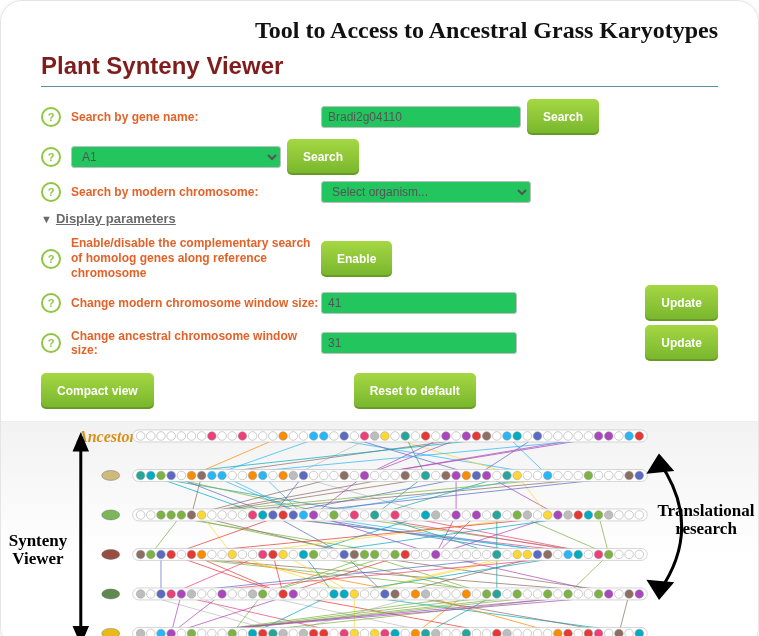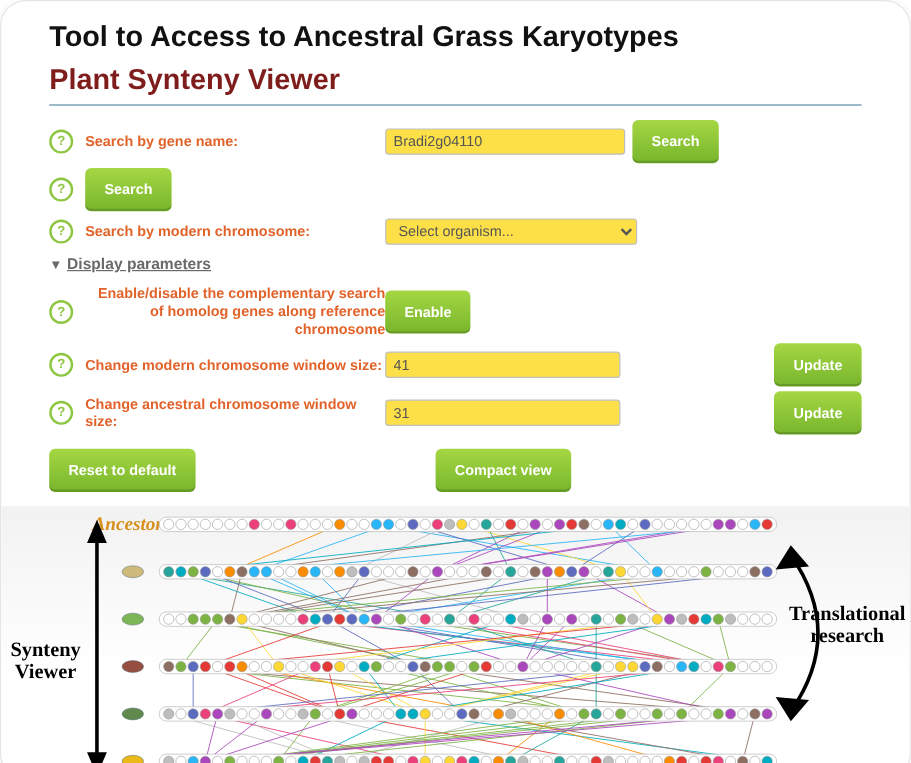--- a/index.html
+++ b/index.html
@@ -15,24 +15,24 @@
     border-radius: 22px;
     overflow: hidden;
     border: 1px solid #e5e5e5;
     box-shadow: 0 2px 8px rgba(0,0,0,0.08);
     background: #fff;
   }
   .top {
     padding: 12px 40px 8px 40px;
   }
   .main-title {
-    font-family: Liberation Sans, sans-serif;
+    font-family: Liberation Serif, serif;
     font-weight: 700;
     font-size: 24px;
-    text-align: left;
+    text-align: right;
     margin: 4px 0 8px 0;
     color: #111;
   }
   .app-title {
     font-size: 24px;
     font-weight: 700;
     color: #7f1d1d;
     margin: 0 0 6px 0;
   }
   hr.app-rule {
@@ -73,35 +73,35 @@
     margin-right: 10px;
     flex-shrink: 0;
   }
   .param-label {
     color: #e2632a;
     font-weight: 700;
     font-size: 12px;
     width: 250px;
     flex-shrink: 0;
   }
-  .param-label.wrap { line-height: 1.25; text-align: right; }
+  .param-label.wrap { line-height: 1.25; }
   .controls {
     display: flex;
     align-items: center;
     gap: 6px;
     flex: 1;
   }
   input.text, select.sel {
     height: 22px;
     border: 1px solid #bfbfbf;
     border-radius: 3px;
     padding: 0 6px;
     font-size: 12px;
     color: #555;
-    background: #fde047;
+    background: #22c55e;
     box-sizing: border-box;
   }
   input.text { width: 200px; }
   select.sel { width: 210px; }
   input.num { width: 196px; }
   .btn {
     display: inline-flex;
     align-items: center;
     justify-content: center;
     height: 36px;
@@ -166,20 +166,23 @@
       <span class="param-label">Search by gene name:</span>
       <div class="controls">
         <input class="text" value="Bradi2g04110" style="">
         <button class="btn">Search</button>
       </div>
     </div>
 
     <div class="row">
       <span class="help">?</span>
       <div class="controls">
+        <select class="sel">
+          <option>A1</option>
+        </select>
         <button class="btn">Search</button>
       </div>
     </div>
 
     <div class="row">
       <span class="help">?</span>
       <span class="param-label">Search by modern chromosome:</span>
       <div class="controls">
         <select class="sel">
           <option>Select organism...</option>
@@ -213,22 +216,22 @@
       <span class="help">?</span>
       <span class="param-label">Change ancestral chromosome window size:</span>
       <div class="controls">
         <input class="text num" value="31" style="">
         <span class="spacer-flex"></span>
         <button class="btn">Update</button>
       </div>
     </div>
 
     <div class="btns-row">
+      <button class="btn">Compact view</button>
       <button class="btn">Reset to default</button>
-      <button class="btn">Compact view</button>
     </div>
   </div>
 
   <div class="bottom">
     <div class="ancestor-label">Ancestor</div>
     <div class="left-label">Synteny Viewer</div>
     <div class="right-label">Translational research</div>
     <svg id="synteny-svg" viewBox="0 0 759 226">
         <g>
           <line x1="282.8571428571429" y1="14" x2="191.0204081632653" y2="53.6" stroke="#fb8c00" stroke-width="0.8" opacity="0.9"></line>

